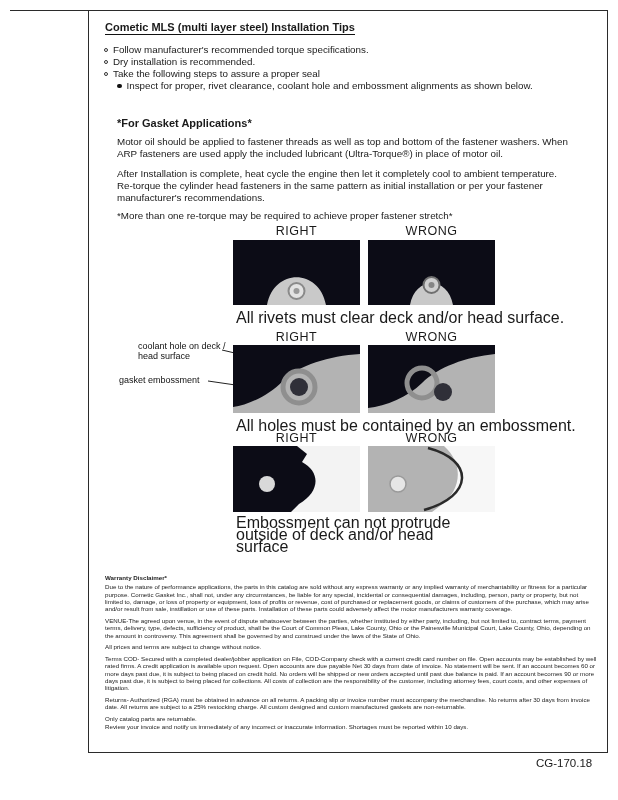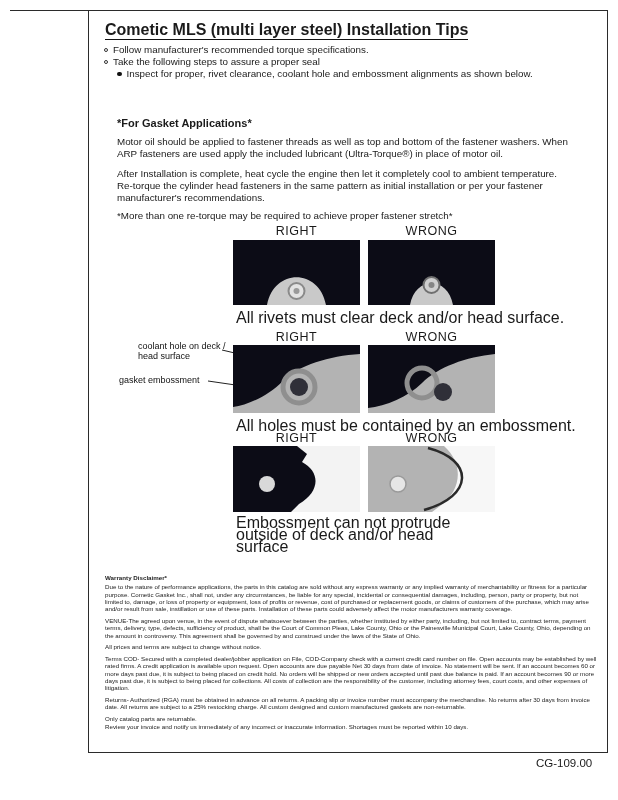--- a/index.html
+++ b/index.html
@@ -1,21 +1,21 @@
 <!DOCTYPE html>
 <html><head>
 <meta charset="utf-8">
 <style>
   * { margin:0; padding:0; box-sizing:border-box; }
   html,body { background:#ffffff; }
   .page { position:relative; width:618px; height:800px; background:#ffffff;
           font-family:"Liberation Sans", sans-serif; color:#1a1a1a; overflow:hidden; }
   .hline, .vline { position:absolute; background:#2b2b2b; }
 
-  .title { position:absolute; left:105px; top:21px; font-size:16px; font-weight:bold; }
+  .title { position:absolute; left:105px; top:21px; font-size:11px; font-weight:bold; }
   .title span { border-bottom:1.5px solid #111; padding-bottom:1px; }
 
   .tips { position:absolute; left:104px; top:44px; font-size:9.8px; line-height:12px; width:480px; }
   .tip { display:flex; align-items:flex-start;text-align:center; }
   .tip.sub { margin-left:13px; }
   .b1 { width:4px; height:4px; border:1px solid #333; border-radius:50%; margin:3.5px 5px 0 0; flex:none; }
   .b2 { width:4.5px; height:4.5px; background:#111; border-radius:50%; margin:3.5px 5px 0 0; flex:none; }
 
   .diesel-heading { position:absolute; left:117px; top:117px; font-size:11px; font-weight:bold; }
   .para { position:absolute; font-size:9.8px; line-height:12px; }
@@ -49,20 +49,24 @@
   <div class="vline" style="left:607px; top:10px; width:1px; height:743px;"></div>
   <div class="hline" style="left:88px; top:752px; width:520px; height:1px;"></div>
   <div class="vline" style="left:88px; top:10px; width:1px; height:743px;"></div>
 
   <div class="title"><span>Cometic MLS (multi layer steel) Installation Tips</span></div>
 
   <div class="tips">
     <div class="tip">
       <span class="b1"></span>
       <span>Follow manufacturer's recommended torque specifications.</span>
+    </div>
+    <div class="tip">
+      <span class="b1"></span>
+      <span>Dry installation is recommended.</span>
     </div>
     <div class="tip">
       <span class="b1"></span>
       <span>Take the following steps to assure a proper seal</span>
     </div>
     <div class="tip sub">
       <span class="b2"></span>
       <span>Inspect for proper, rivet clearance, coolant hole and embossment alignments as shown below.</span>
     </div>
   </div>
@@ -145,15 +149,15 @@
     <div class="legal-heading">Warranty Disclaimer*</div>
     <div class="legal-para">Due to the nature of performance applications, the parts in this catalog are sold without any express warranty or any implied warranty of merchantability or fitness for a particular purpose.  Cometic Gasket Inc., shall not, under any circumstances, be liable for any special, incidental or consequential damages, including, person, party or property, but not limited to, damage, or loss of property or equipment, loss of profits or revenue, cost of purchased or replacement goods, or claims of customers of the purchase, which may arise and/or result from sale, instillation or use of these parts.  Installation of these parts could adversely affect the motor manufacturers warranty coverage.</div>
     <div class="legal-para">VENUE-The agreed upon venue, in the event of dispute whatsoever between the parties, whether instituted by either party, including, but not limited to, contract terms, payment terms, delivery, type, defects, sufficiency of product, shall be the Court of Common Pleas, Lake County, Ohio or the Painesville Municipal Court, Lake County, Ohio, depending on the amount in controversy. This agreement shall be governed by and construed under the laws of the State of Ohio.</div>
     <div class="legal-para">All prices and terms are subject to change without notice.</div>
     <div class="legal-para">Terms COD- Secured with a completed dealer/jobber application on File, COD-Company check with a current credit card number on file.  Open accounts may be established by well rated firms.  A credit application is available upon request.  Open accounts are due payable Net 30 days from date of invoice.  No statement will be sent.  If an account becomes 60 or more days past due, it is subject to being placed on credit hold.  No orders will be shipped or new orders accepted until past due balance is paid.  If an account becomes 90 or more days past due, it is subject to being placed for collections.  All costs of collection are the responsibility of the customer, including attorney fees, court costs, and other expenses of litigation.</div>
     <div class="legal-para">Returns- Authorized (RGA) must be obtained in advance on all returns.  A packing slip or invoice number must accompany the merchandise.  No returns after 30 days from invoice date.  All returns are subject to a 25% restocking charge.  All custom designed and custom manufactured gaskets are non-returnable.</div>
     <div class="legal-para tight">Only catalog parts are returnable.</div>
     <div class="legal-para">Review your invoice and notify us immediately of any incorrect or inaccurate information.  Shortages must be reported within 10 days.</div>
   </div>
 
-  <div class="docnum">CG-109.00</div>
+  <div class="docnum">CG-170.18</div>
 
 </div>
 
 </body></html>

